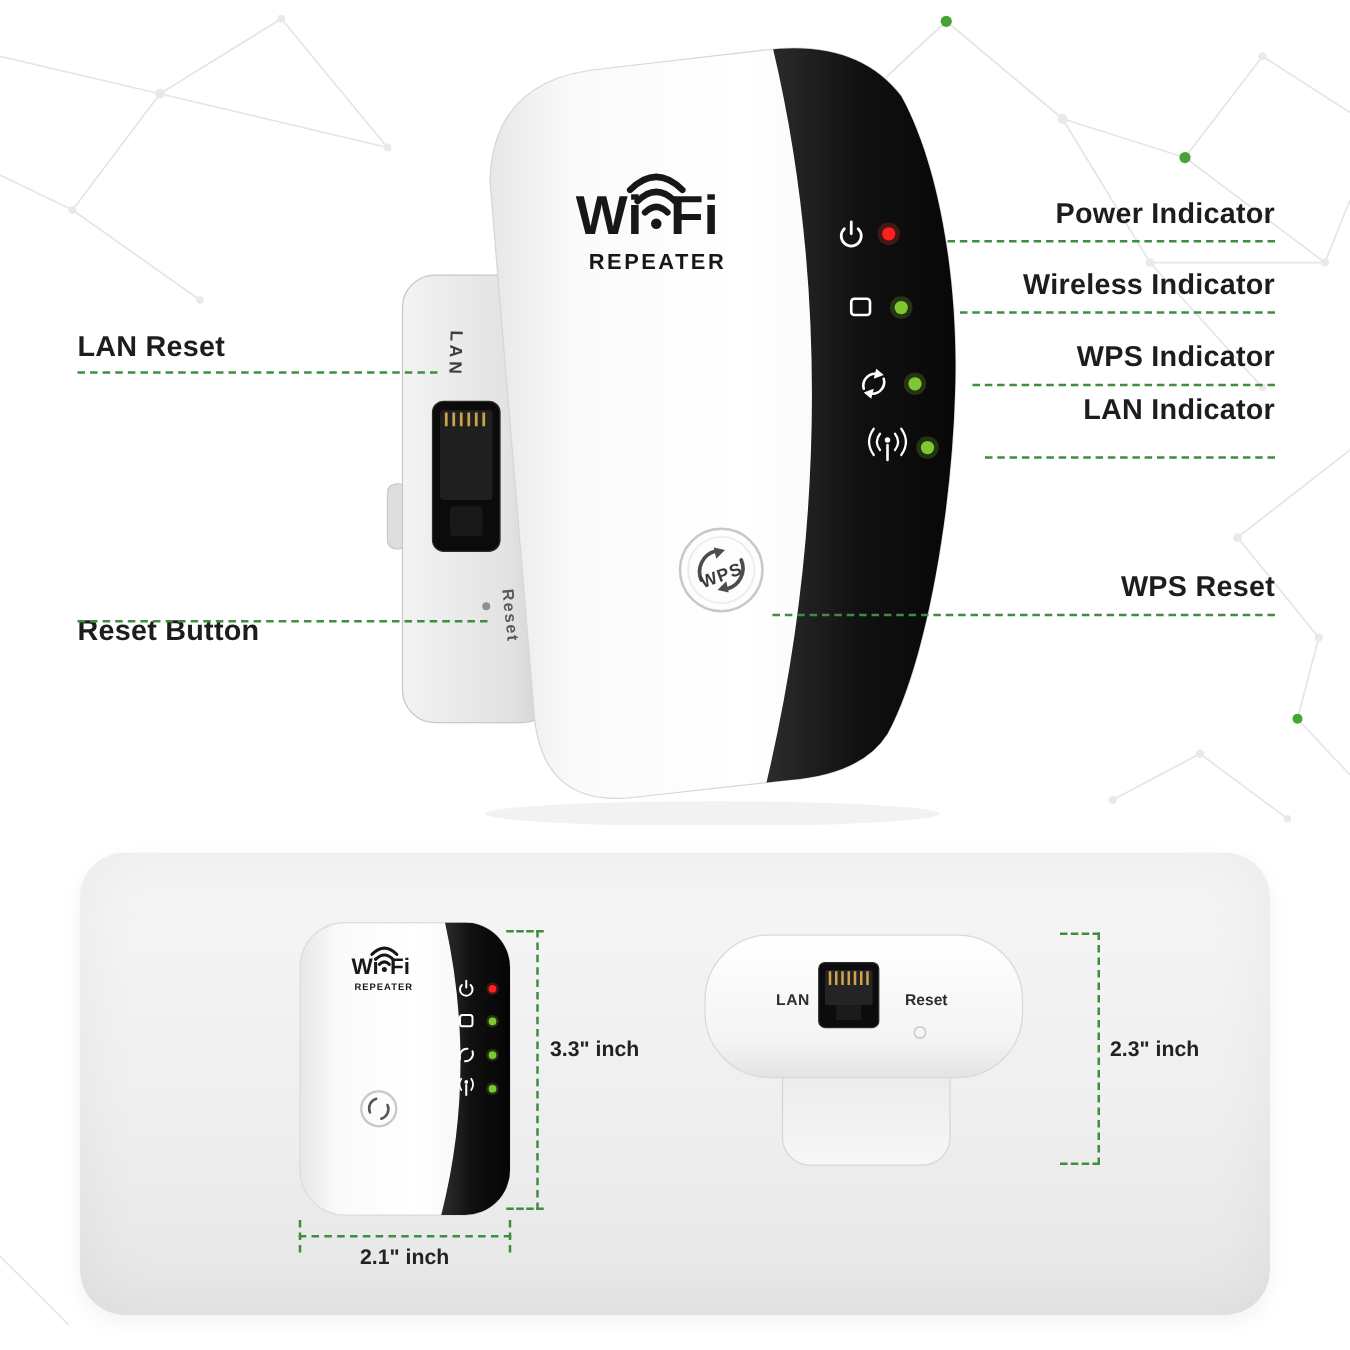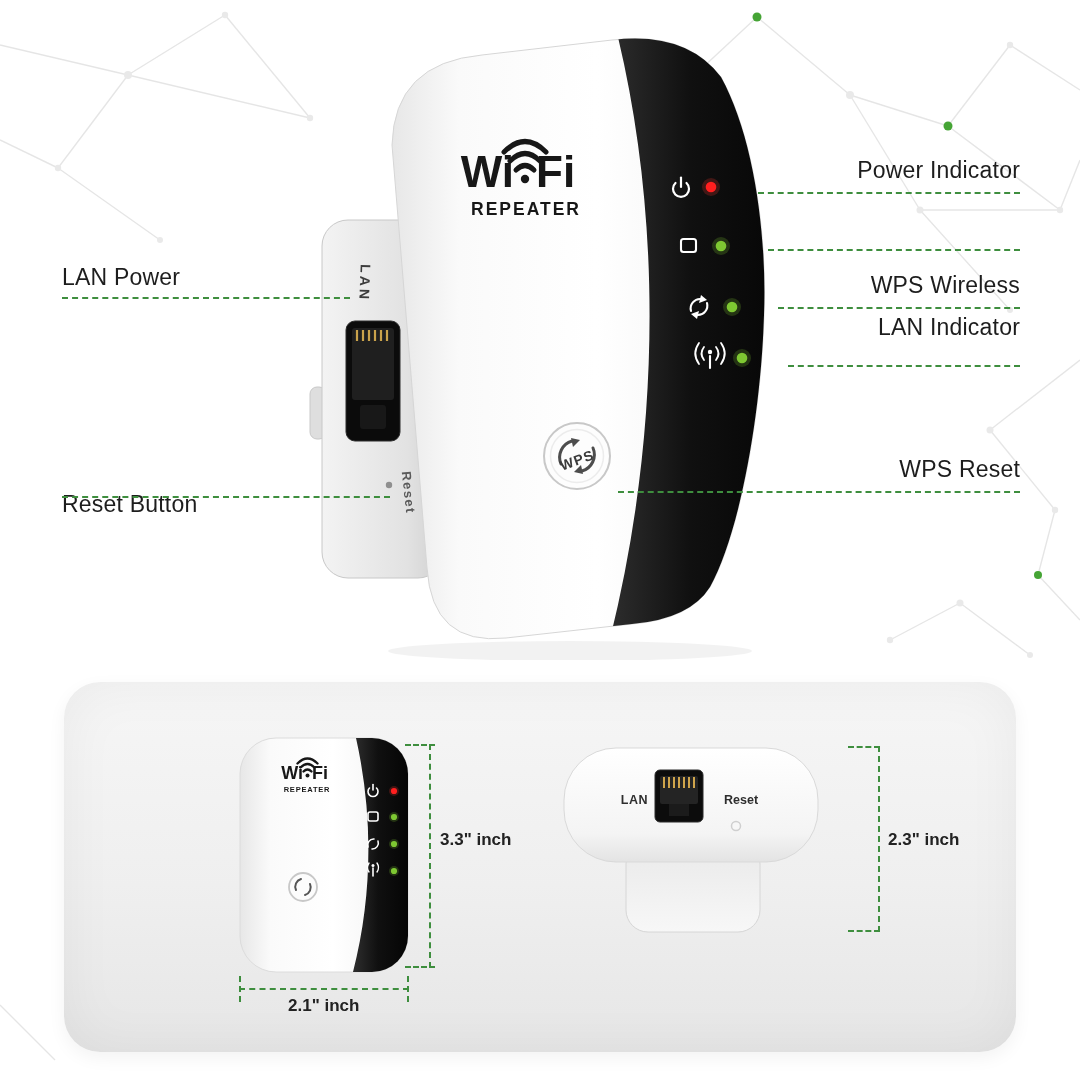--- a/index.html
+++ b/index.html
@@ -1,20 +1,20 @@
 <!DOCTYPE html>
 <html><head>
 <meta charset="utf-8">
 <style>
   html,body{margin:0;padding:0;background:#fff;}
   .stage{position:relative;width:1080px;height:1080px;background:#ffffff;overflow:hidden;
          font-family:"Liberation Sans",sans-serif;}
   .bg-net{position:absolute;left:0;top:0;width:1080px;height:1080px;}
   .abs{position:absolute;}
-  .callout-label{position:absolute;font-size:23px;font-weight:400;color:#1d1d1d;letter-spacing:.2px;white-space:nowrap;}
+  .callout-label{position:absolute;font-size:23px;font-weight:700;color:#1d1d1d;letter-spacing:.2px;white-space:nowrap;}
   .callout-label.right{right:60px;text-align:right;}
   .dash-h{position:absolute;height:0;border-top:2px dashed #3e8e3e;}
   .dash-v{position:absolute;width:0;border-left:2px dashed #3e8e3e;}
   .dim-label{position:absolute;font-size:17px;font-weight:600;color:#222;white-space:nowrap;}
   .card{position:absolute;left:64px;top:682px;width:952px;height:370px;border-radius:36px;
         background:linear-gradient(180deg,#f6f6f6 0%,#efefef 55%,#e6e6e6 100%);
         box-shadow:inset 0 0 55px rgba(0,0,0,.05), 0 6px 18px rgba(0,0,0,.05);}
   svg text{font-family:"Liberation Sans",sans-serif;}
 </style>
 </head>
@@ -177,32 +177,33 @@
       <g stroke="#4d4d4d" stroke-width="3" fill="none" stroke-linecap="round">
         <path d="M271,449 a17,17 0 0 1 11,-23"></path>
         <path d="M303,433 a17,17 0 0 1 -11,23"></path>
       </g>
       <polygon points="281,423 290,425 283,432" fill="#4d4d4d"></polygon>
       <polygon points="293,459 284,457 291,450" fill="#4d4d4d"></polygon>
       <text transform="rotate(-20 287 445)" x="287" y="450" text-anchor="middle" font-size="14" font-weight="bold" letter-spacing="1" fill="#3b3b3b">WPS</text>
     </g>
   </svg>
 
-  <div class="callout-label" style="left:62px;top:264px">LAN Power</div>
+  <div class="callout-label" style="left:62px;top:264px">LAN Reset</div>
   <div class="dash-h" style="left:62px;top:297px;width:288px"></div>
 
   <div class="callout-label" style="left:62px;top:491px">Reset Button</div>
   <div class="dash-h" style="left:62px;top:496px;width:328px"></div>
 
   <div class="callout-label right" style="top:157px">Power Indicator</div>
   <div class="dash-h" style="right:60px;top:192px;width:262px"></div>
 
+  <div class="callout-label right" style="top:214px">Wireless Indicator</div>
   <div class="dash-h" style="right:60px;top:249px;width:252px"></div>
 
-  <div class="callout-label right" style="top:272px">WPS Wireless</div>
+  <div class="callout-label right" style="top:272px">WPS Indicator</div>
   <div class="dash-h" style="right:60px;top:307px;width:242px"></div>
 
   <div class="callout-label right" style="top:314px">LAN Indicator</div>
   <div class="dash-h" style="right:60px;top:365px;width:232px"></div>
 
   <div class="callout-label right" style="top:456px">WPS Reset</div>
   <div class="dash-h" style="right:60px;top:491px;width:402px"></div>
 
   <div class="card"></div>
 

